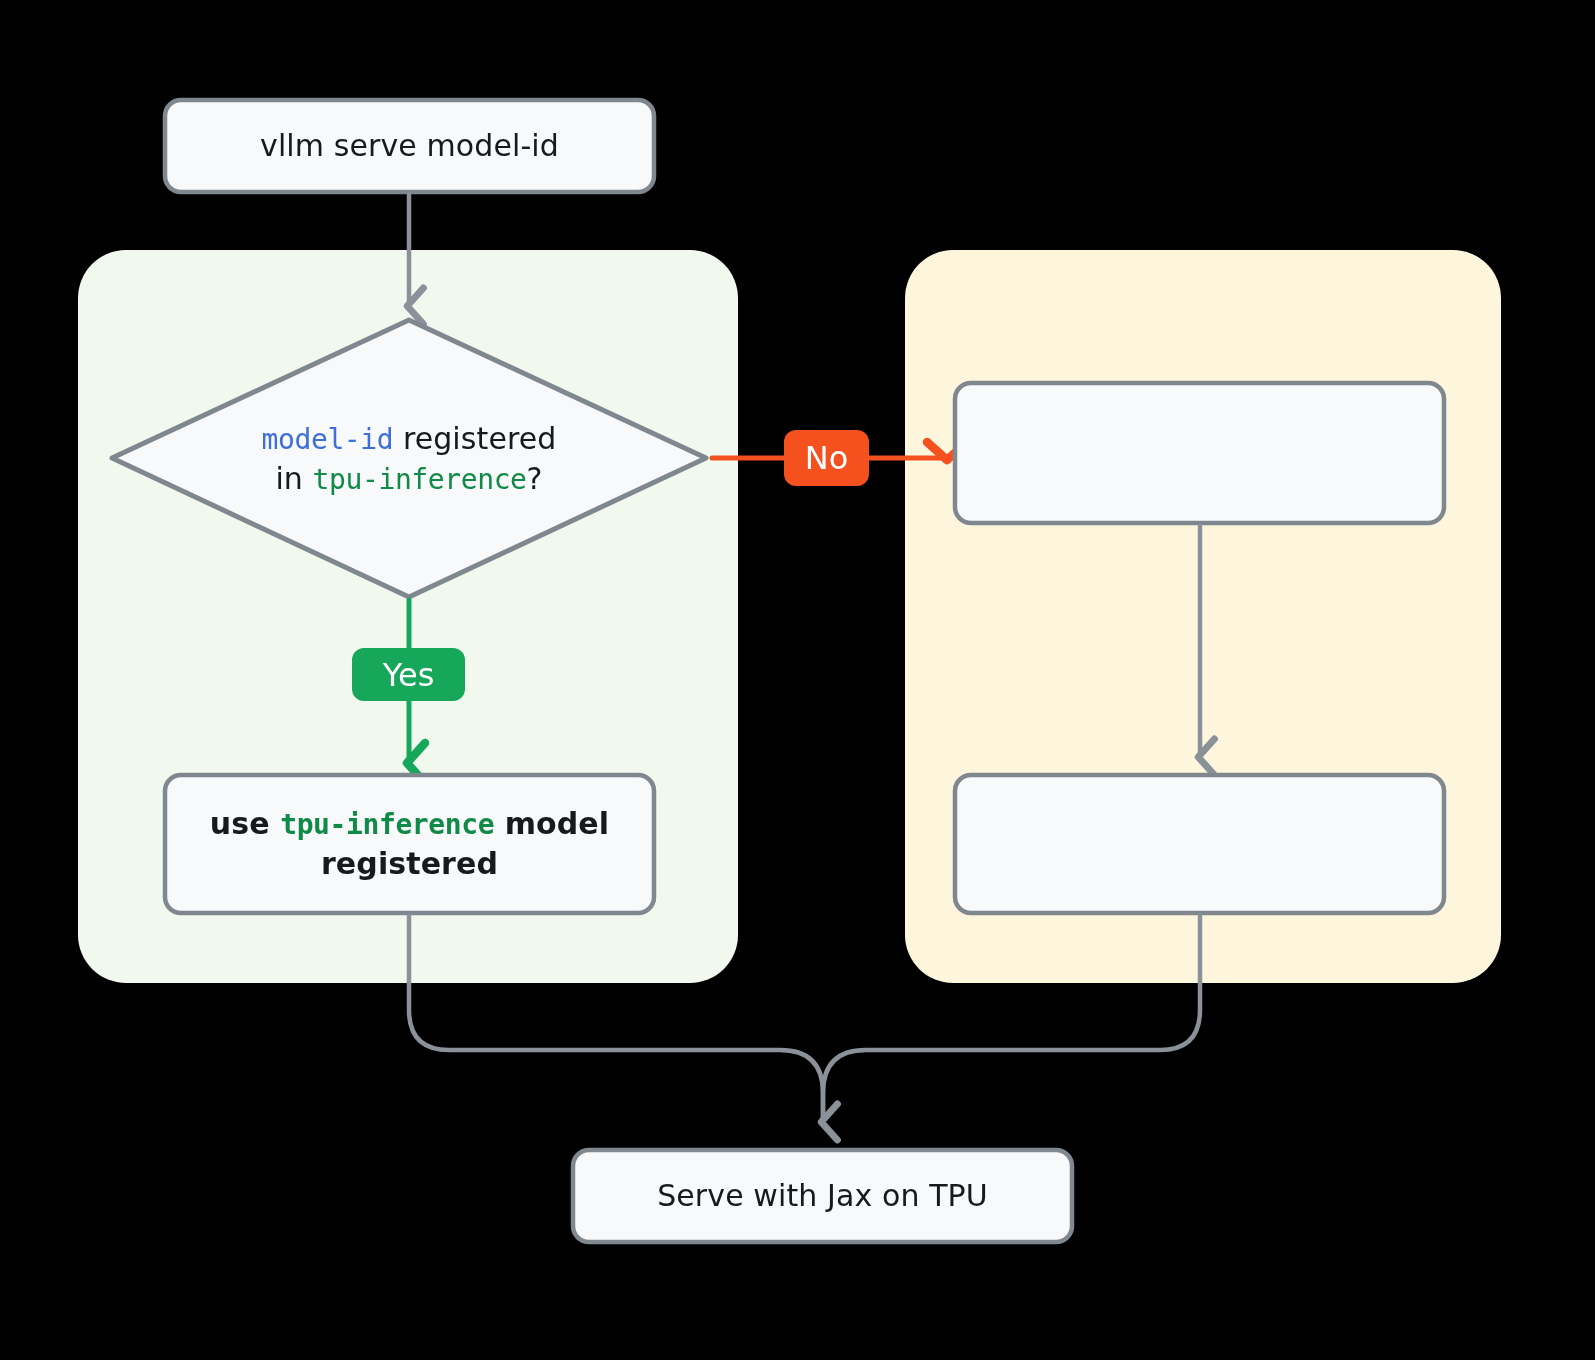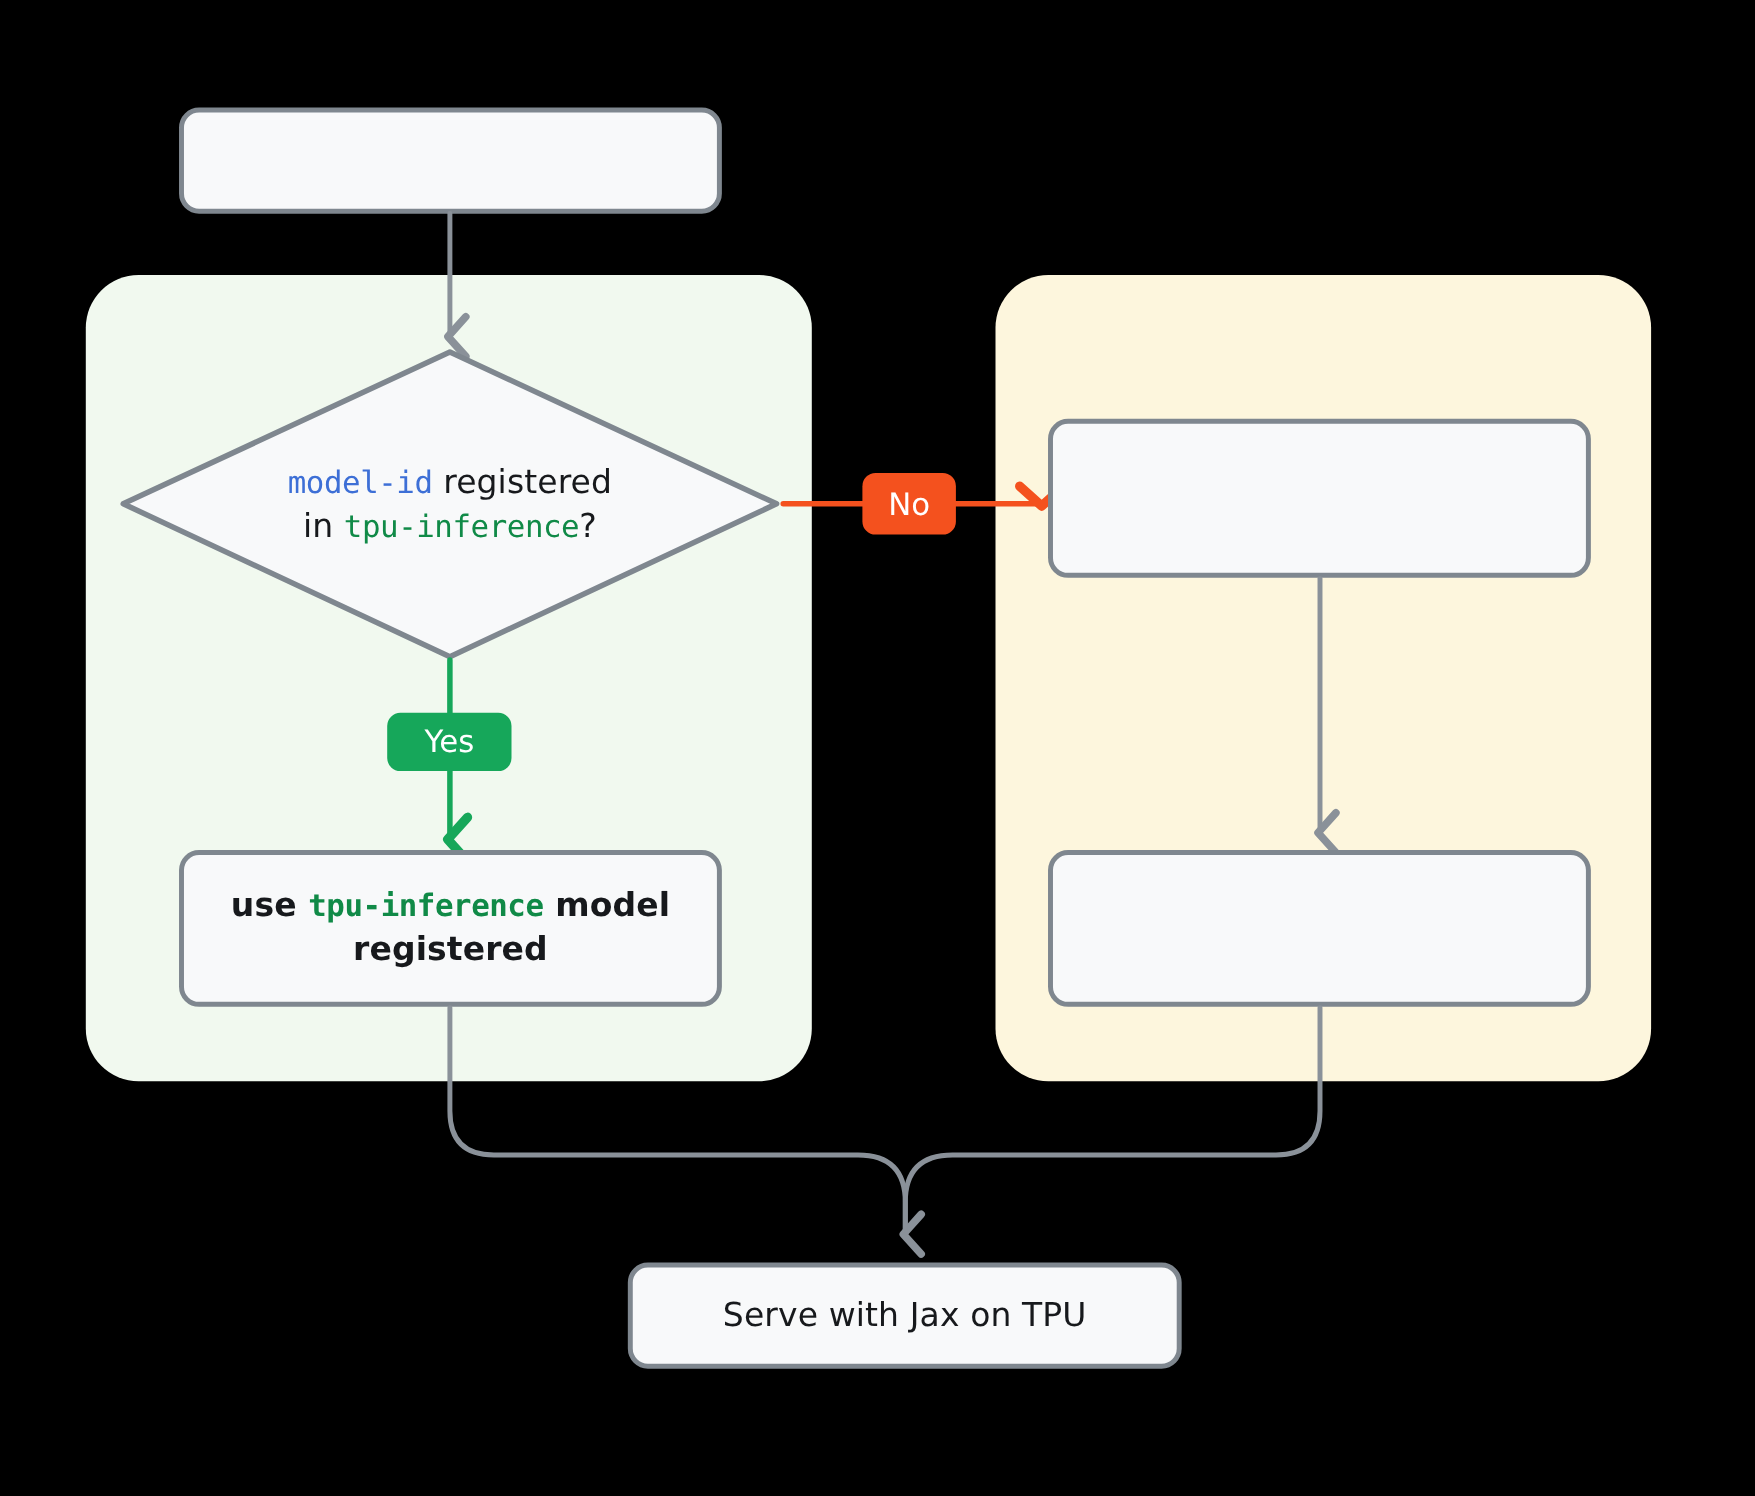--- a/index.html
+++ b/index.html
@@ -48,21 +48,21 @@
   }
   .c-blue   { color: #3d6fd6; }
   .c-green  { color: #108a47; }
   .c-orange { color: #f4511e; }
   .badge-text {
     position: absolute;
     display: flex;
     align-items: center;
     justify-content: center;
     color: #ffffff;
-    font-size: 28px;
+    font-size: 32px;
     font-family: "DejaVu Sans", "Liberation Sans", sans-serif;
     pointer-events: none;
   }
 </style>
 </head>
 <body>
 
 <div id="stage">
 
   <svg class="layer" viewBox="0 0 1595 1360">
@@ -103,20 +103,23 @@
 
     <path d="M 1200 916 L 1200 1010 Q 1200 1050 1160 1050 L 866 1050 Q 823 1050 823 1093 L 823 1120" fill="none" stroke="#8a9199" stroke-width="4.5" stroke-linecap="round" stroke-linejoin="round"></path>
 
     <rect x="573" y="1150" width="499" height="92" rx="16" ry="16" fill="#f8f9fa" stroke="#7f878f" stroke-width="4.5"></rect>
 
     <rect x="352" y="648" width="113" height="53" rx="12" ry="12" fill="#16a75a"></rect>
 
     <rect x="784" y="430" width="85" height="56" rx="12" ry="12" fill="#f4511e"></rect>
   </svg>
 
+  <div class="node-text" style="left:165px; top:100px; width:489px; height:92px;">
+    <span>vllm serve model-id</span>
+  </div>
 
   <div class="node-text" style="left:209px; top:398px; width:400px; height:122px; flex-direction:column; justify-content:center;">
     <div>
       <span class="mono c-blue">model-id</span><span> registered</span>
     </div>
     <div>
       <span>in </span><span class="mono c-green">tpu-inference</span><span>?</span>
     </div>
   </div>
 

